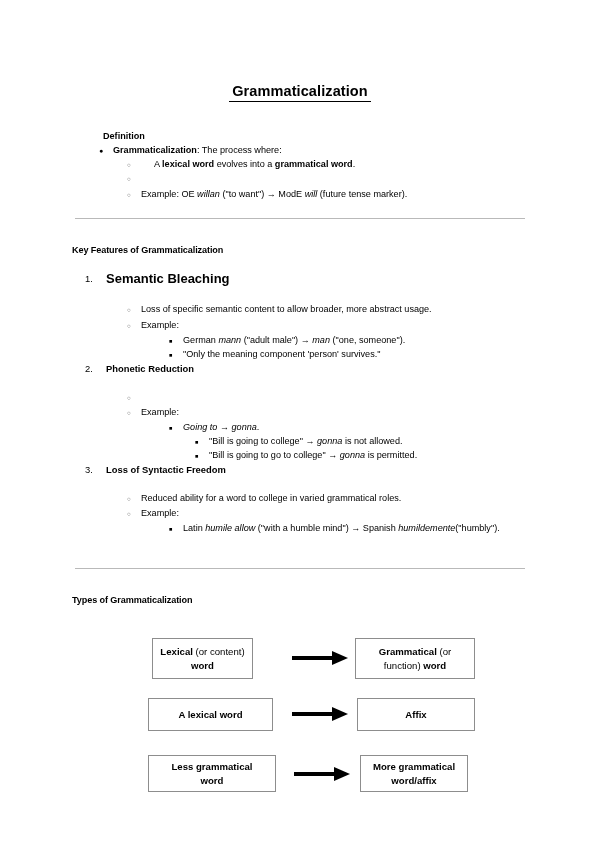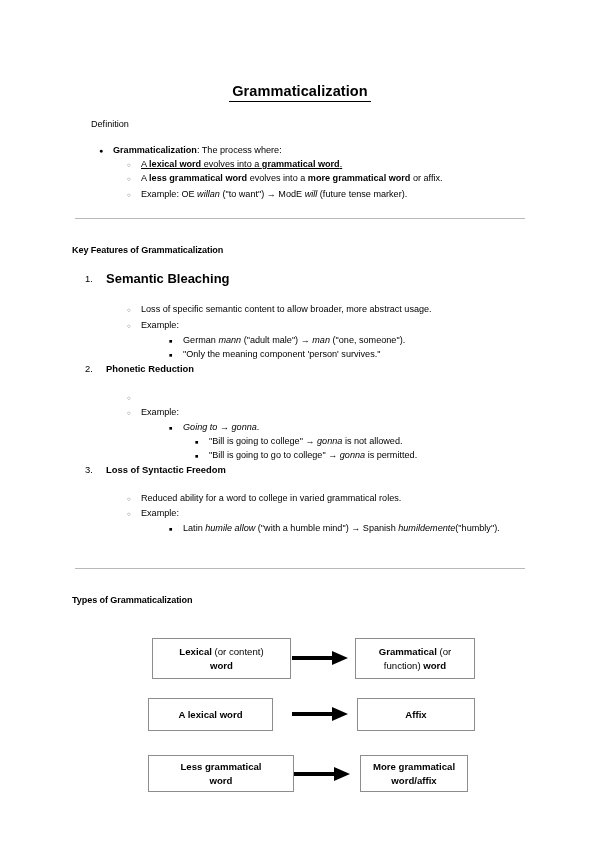--- a/index.html
+++ b/index.html
@@ -34,22 +34,22 @@
     line-height: 1;
   }
   .doc-title span {
     border-bottom: 1.4px solid #000;
     padding: 0 3px 2px 3px;
   }
 
   
   .h-small {
     font-size: 10.2px;
-    font-weight: normal;
-    margin: 0;
+    font-weight: bold;
+    margin: 12px;
     line-height: 1.2;
     padding-left: 22px;
   }
   .h-large {
     font-size: 14.6px;
     font-weight: bold;
     margin: 3px;
     line-height: 1.2;
     letter-spacing: -0.1px;
   }
@@ -128,24 +128,23 @@
   <h1 class="doc-title">
     <span>Grammaticalization</span>
   </h1>
 
   <div class="t h-small" style="left:69px; top:118px;">Definition</div>
 
   <div class="bullet disc" style="left:99px; top:144px;"></div>
   <div class="t" style="left:113px; top:144px;"><span class="bold">Grammaticalization</span><span>: The process where:</span></div>
 
   <div class="bullet circ" style="left:127px; top:158px;"></div>
-  <div class="t" style="left:141px; top:158px;text-decoration:underline;"><span>A </span><span class="bold">lexical word</span><span> evolves into a </span><span class="bold">grammatical word</span><span>.</span></div>
+  <div class="t" style="left:154px; top:158px;"><span>A </span><span class="bold">lexical word</span><span> evolves into a </span><span class="bold">grammatical word</span><span>.</span></div>
 
   <div class="bullet circ" style="left:127px; top:172px;"></div>
-  <div class="t" style="left:141px; top:172px;"><span>A </span><span class="bold">less grammatical word</span><span> evolves into a </span><span class="bold">more grammatical word</span><span> or affix.</span></div>
 
   <div class="bullet circ" style="left:127px; top:188px;"></div>
   <div class="t" style="left:141px; top:188px;"><span>Example: OE </span><span class="ital">willan</span><span> ("to want") → ModE </span><span class="ital">will</span><span> (future tense marker).</span></div>
 
   <div class="divider" style="top:218px;"></div>
 
   <div class="t h-large" style="left:69px; top:241px;">Key Features of Grammaticalization</div>
 
   <div class="num" style="left:85px; top:272px;">1.</div>
   <div class="t bold" style="left:106px; top:272px; font-size:13px;">Semantic Bleaching</div>
@@ -188,21 +187,21 @@
   <div class="bullet circ" style="left:127px; top:507px;"></div>
   <div class="t" style="left:141px; top:507px;">Example:</div>
 
   <div class="bullet sq" style="left:169px; top:522px;"></div>
   <div class="t wrap" style="left:183px; top:522px; width:345px;"><span>Latin </span><span class="ital">humile allow</span><span> ("with a humble mind") → Spanish </span><span class="ital">humildemente</span><span>("humbly").</span></div>
 
   <div class="divider" style="top:568px;"></div>
 
   <div class="t h-large" style="left:69px; top:591px;">Types of Grammaticalization</div>
 
-  <div class="dgm-box" style="left:152px; top:638px; width:139px; height:41px;">
+  <div class="dgm-box" style="left:152px; top:638px; width:101px; height:41px;">
     <span><span class="bold">Lexical</span><span> (or content)</span><br><span class="bold">word</span></span>
   </div>
 
   <svg class="arrow" style="left:290px; top:648px; width:60px;" viewBox="0 0 60 20">
     <line x1="2" y1="10" x2="44" y2="10" stroke="#000" stroke-width="4"></line>
     <polygon points="42,3 58,10 42,17" fill="#000"></polygon>
   </svg>
 
   <div class="dgm-box" style="left:148px; top:698px; width:125px; height:33px;">
     <span class="bold">A lexical word</span>
@@ -214,21 +213,21 @@
 
   <svg class="arrow" style="left:290px; top:704px; width:60px;" viewBox="0 0 60 20">
     <line x1="2" y1="10" x2="44" y2="10" stroke="#000" stroke-width="4"></line>
     <polygon points="42,3 58,10 42,17" fill="#000"></polygon>
   </svg>
 
   <div class="dgm-box" style="left:357px; top:698px; width:118px; height:33px;">
     <span class="bold">Affix</span>
   </div>
 
-  <div class="dgm-box" style="left:148px; top:755px; width:146px; height:37px;">
+  <div class="dgm-box" style="left:148px; top:755px; width:128px; height:37px;">
     <span class="bold"><span>Less grammatical</span><br><span>word</span></span>
   </div>
 
   <svg class="arrow" style="left:292px; top:764px; width:60px;" viewBox="0 0 60 20">
     <line x1="2" y1="10" x2="44" y2="10" stroke="#000" stroke-width="4"></line>
     <polygon points="42,3 58,10 42,17" fill="#000"></polygon>
   </svg>
 
   <div class="dgm-box" style="left:360px; top:755px; width:108px; height:37px;">
     <span class="bold"><span>More grammatical</span><br><span>word/affix</span></span>

